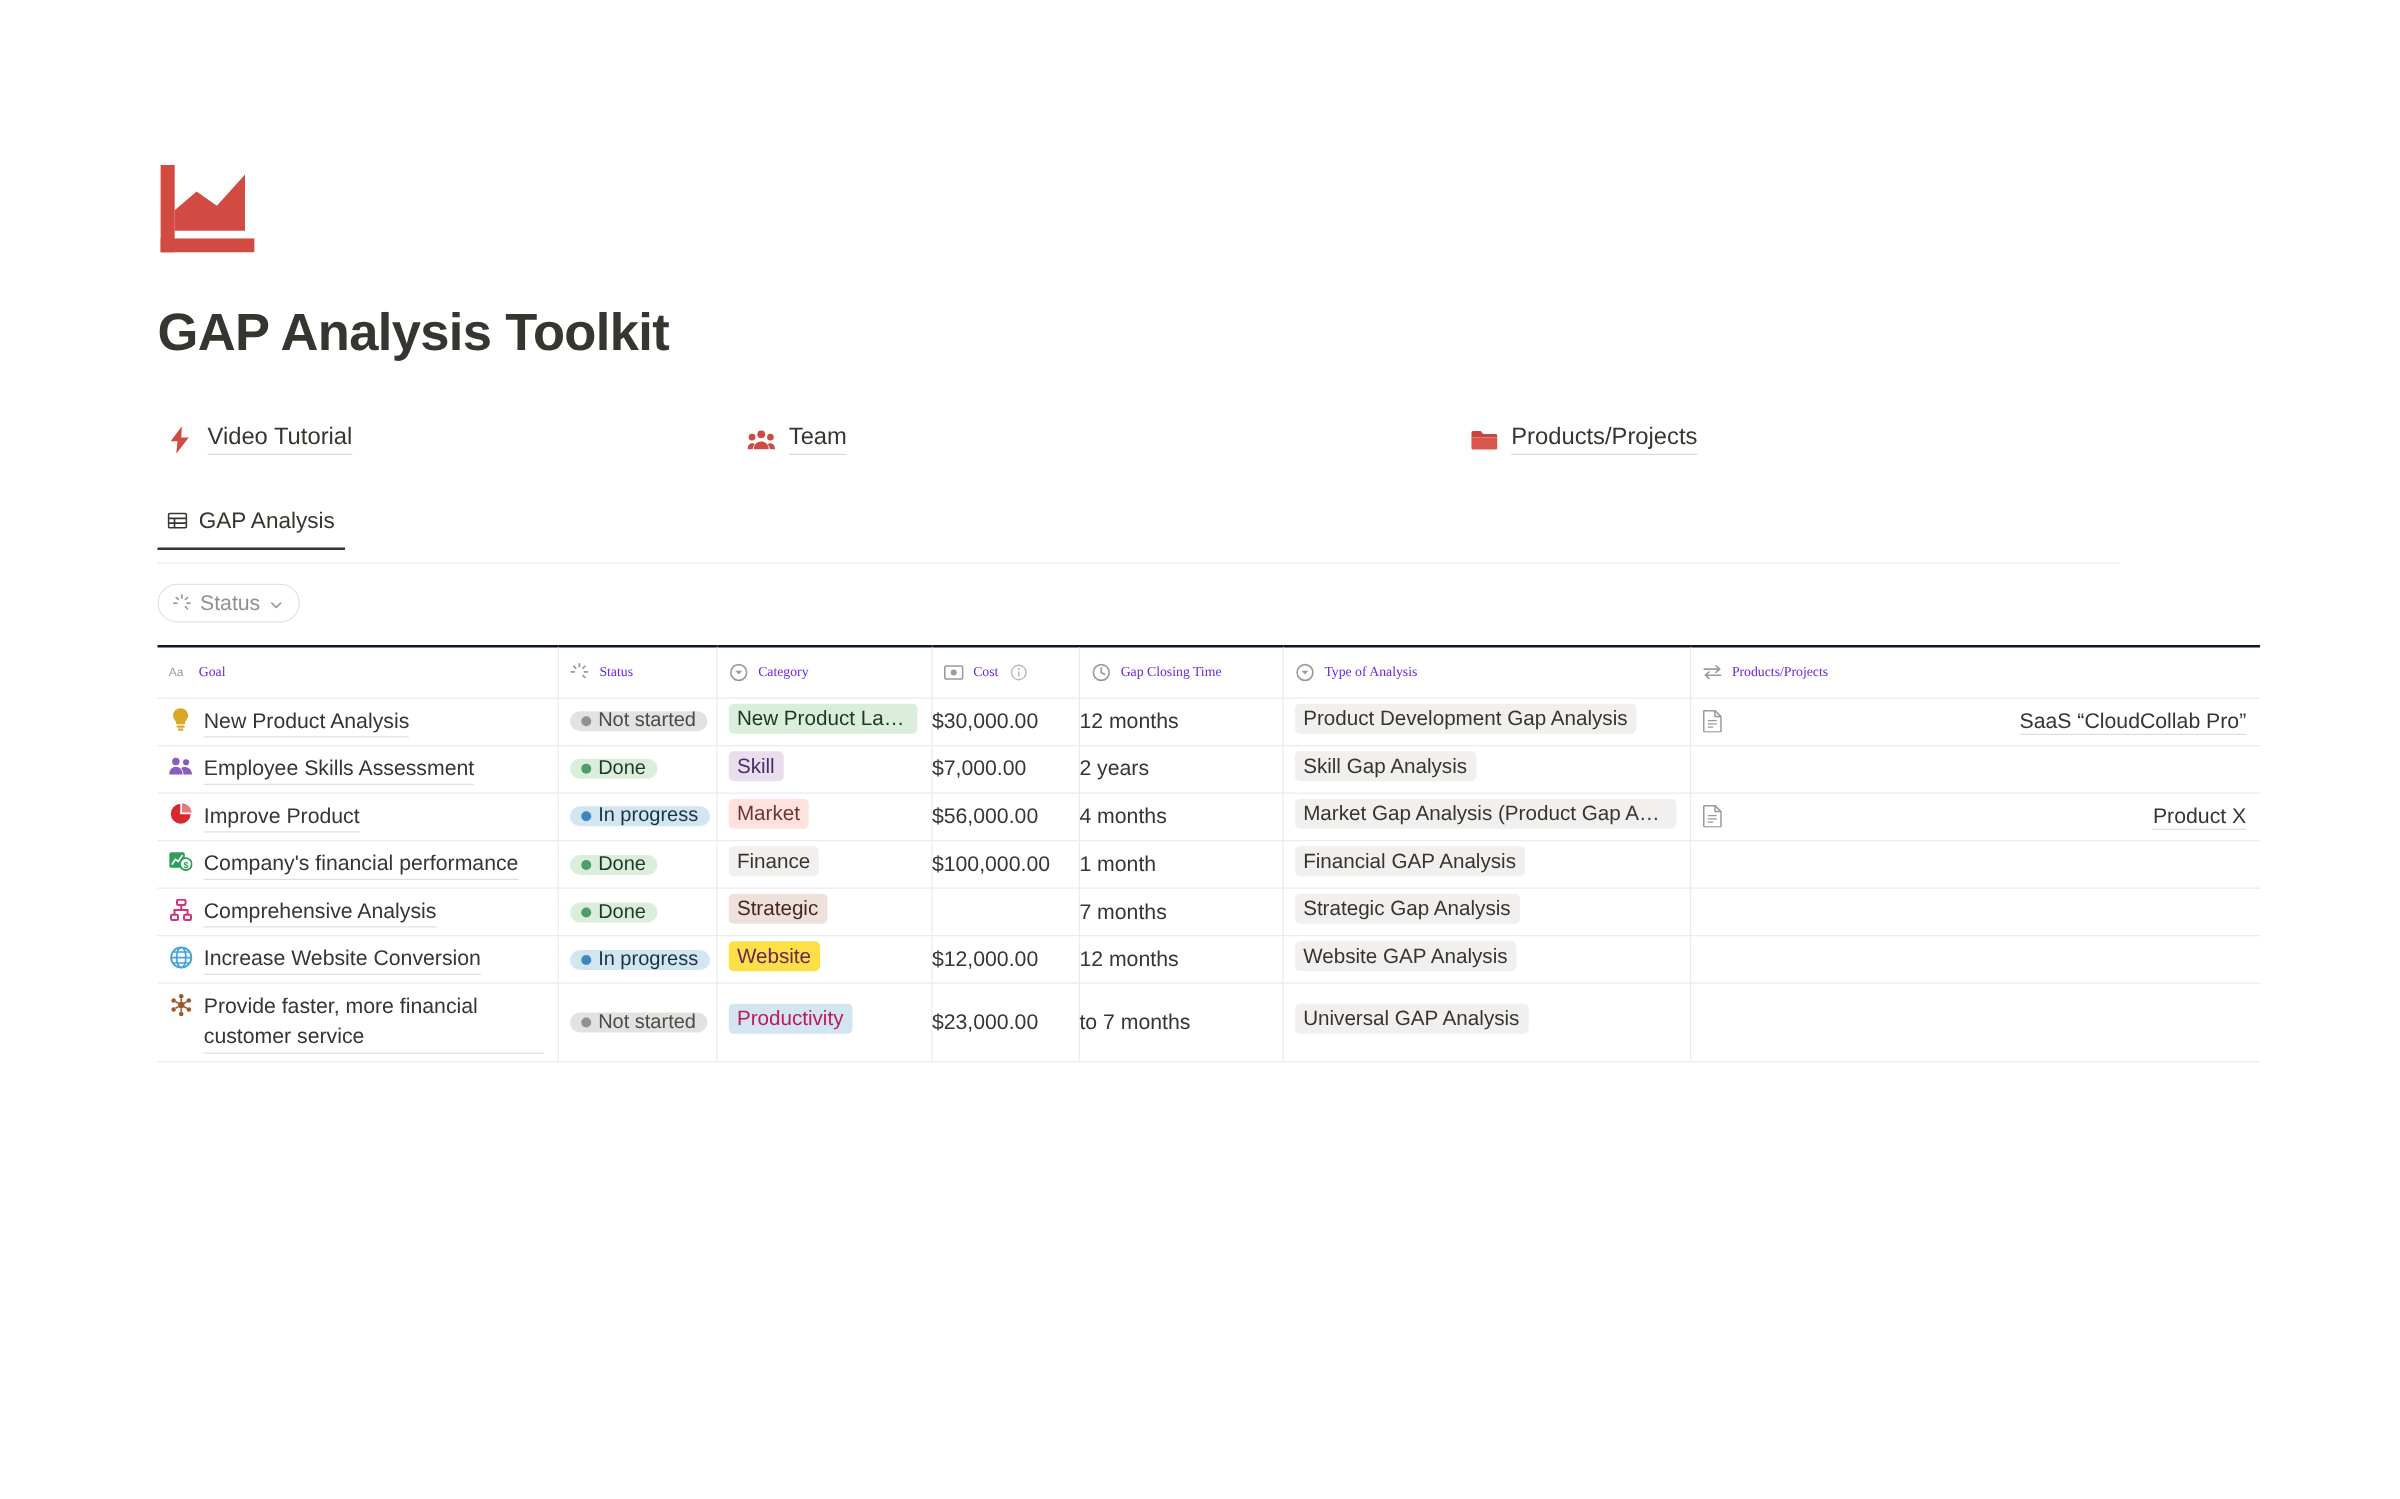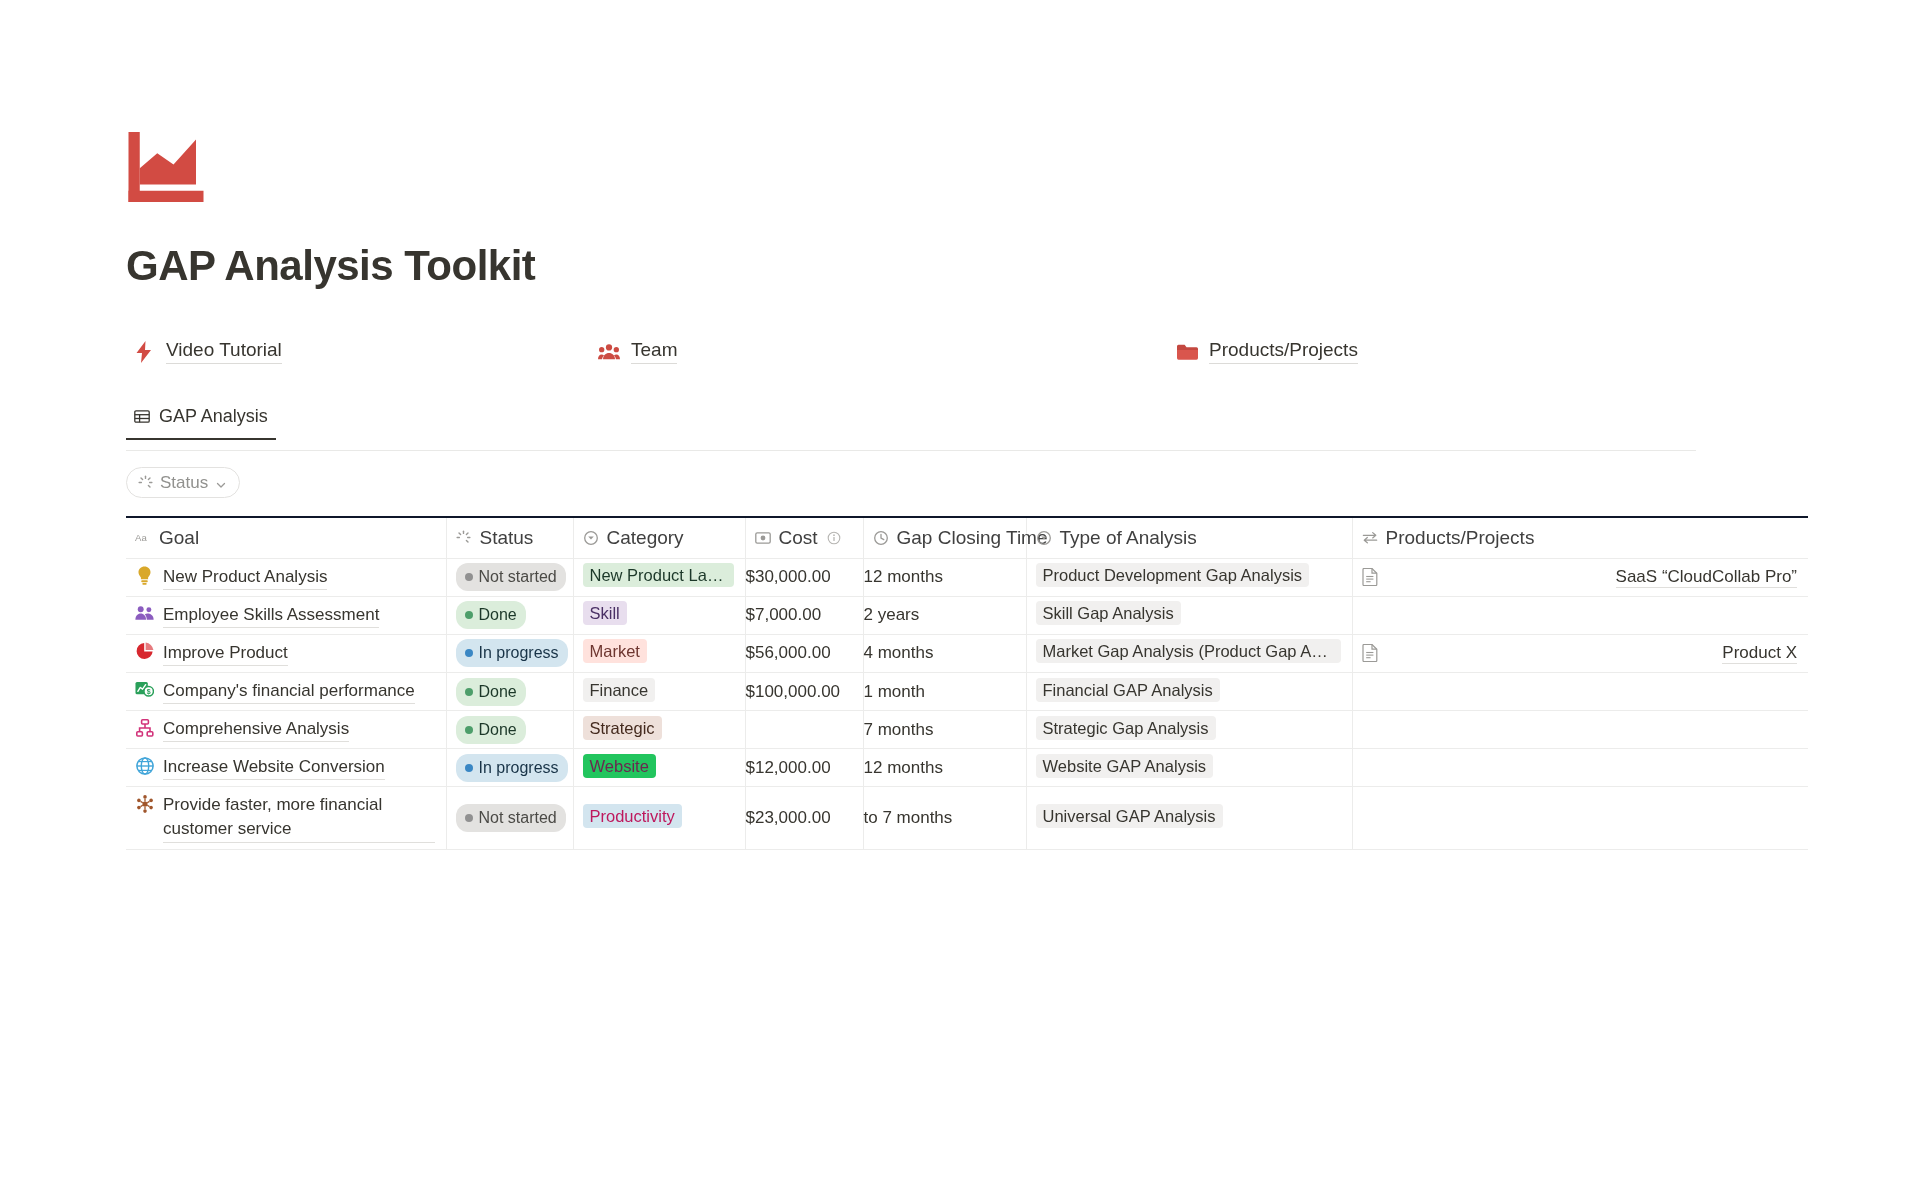--- a/index.html
+++ b/index.html
@@ -88,21 +88,21 @@
   }
   table.db thead th {
     border-top: 2px solid #0f172a;
     border-bottom: 1px solid #ececeb;
     height: 41px;
     font-weight: 400;
     background: #fff;
   }
   table.db th:last-child, table.db td:last-child { border-right: none; }
   .th-inner { display: flex; align-items: center; gap: 8px; padding: 0 10px 0 9px; }
-  .th-label { font-size: 19px; color: #404040; white-space: nowrap; }
+  .th-label { font-size: 11px; color: #6d28d9; white-space: nowrap; font-family: Liberation Serif, serif; }
   .th-ico { width: 16px; height: 16px; flex: none; display:flex; align-items:center; justify-content:center; }
 
   col.c-goal { width: 320px; }
   col.c-status { width: 127px; }
   col.c-cat { width: 172px; }
   col.c-cost { width: 118px; }
   col.c-gap { width: 163px; }
   col.c-type { width: 326px; }
   col.c-prod { width: 456px; }
 
@@ -115,21 +115,21 @@
   .goal-text {
     font-size: 17px; color: #37352f; line-height: 1.42;
     border-bottom: 1.3px solid #e0dfdc;
     display: inline;
     box-decoration-break: clone; -webkit-box-decoration-break: clone;
   }
 
   
   .pill {
     display: inline-flex; align-items: center; gap: 6px;
-    height: 28px; padding: 0 9px; border-radius: 12px;
+    height: 16px; padding: 0 9px; border-radius: 12px;
     font-size: 16px; line-height: 1; white-space: nowrap;
   }
   .dot { width: 8px; height: 8px; border-radius: 50%; flex:none; }
 
   
   .tag {
     display: inline-block; max-width: 100%;
     height: 24px; line-height: 24px; padding: 0 7px; border-radius: 4px;
     font-size: 16.5px; white-space: nowrap;
     overflow: hidden; text-overflow: ellipsis;
@@ -526,21 +526,21 @@
                     <line x1="2.1" y1="13.4" x2="15.9" y2="13.4" stroke="#41a5d9" stroke-width="1.2"></line>
                   </svg>
                 </span>
                 <span class="goal-text">Increase Website Conversion</span>
               </div>
             </td>
             <td class="cell">
               <div class="cell-pad"><span class="pill" style="background:#d3e5ef;color:#183347"><span class="dot" style="background:#3a87c4"></span>In progress</span></div>
             </td>
             <td class="cell">
-              <div class="cell-pad"><span class="tag" style="background:#22c55e;color:#6b2850">Website</span></div>
+              <div class="cell-pad"><span class="tag" style="background:#fde047;color:#6b2850">Website</span></div>
             </td>
             <td class="cell cost-cell">$12,000.00</td>
             <td class="cell plain-cell">12 months</td>
             <td class="cell">
               <div class="cell-pad"><span class="tag tag-gray">Website GAP Analysis</span></div>
             </td>
             <td class="cell">
               <div class="cell-pad empty"></div>
             </td>
           </tr>

